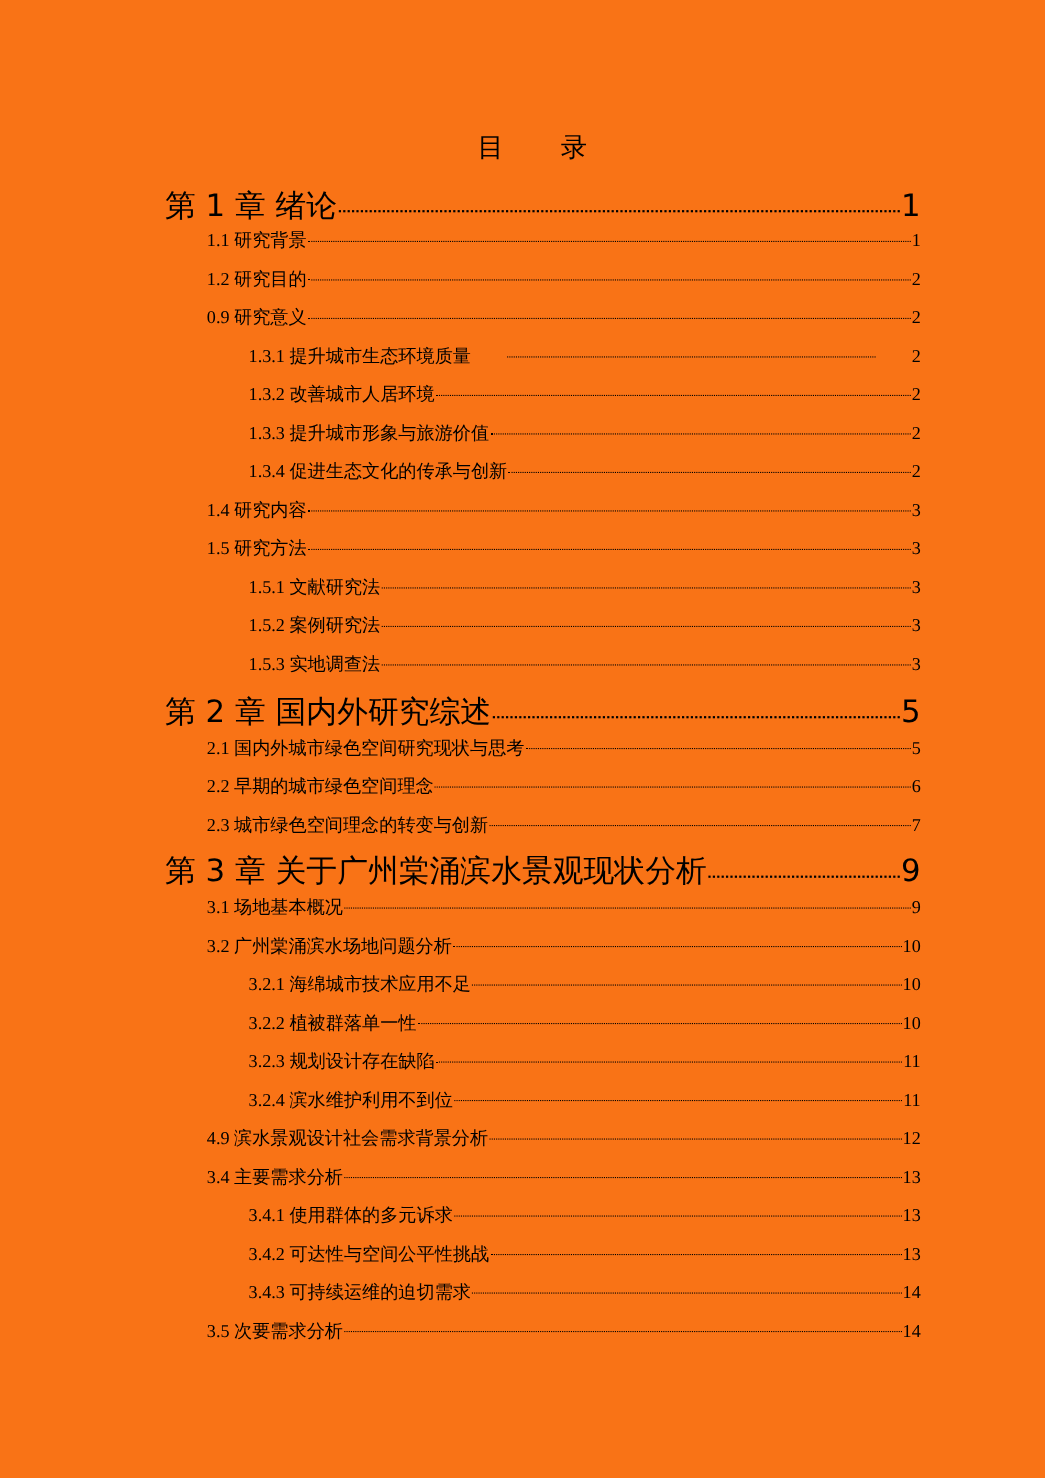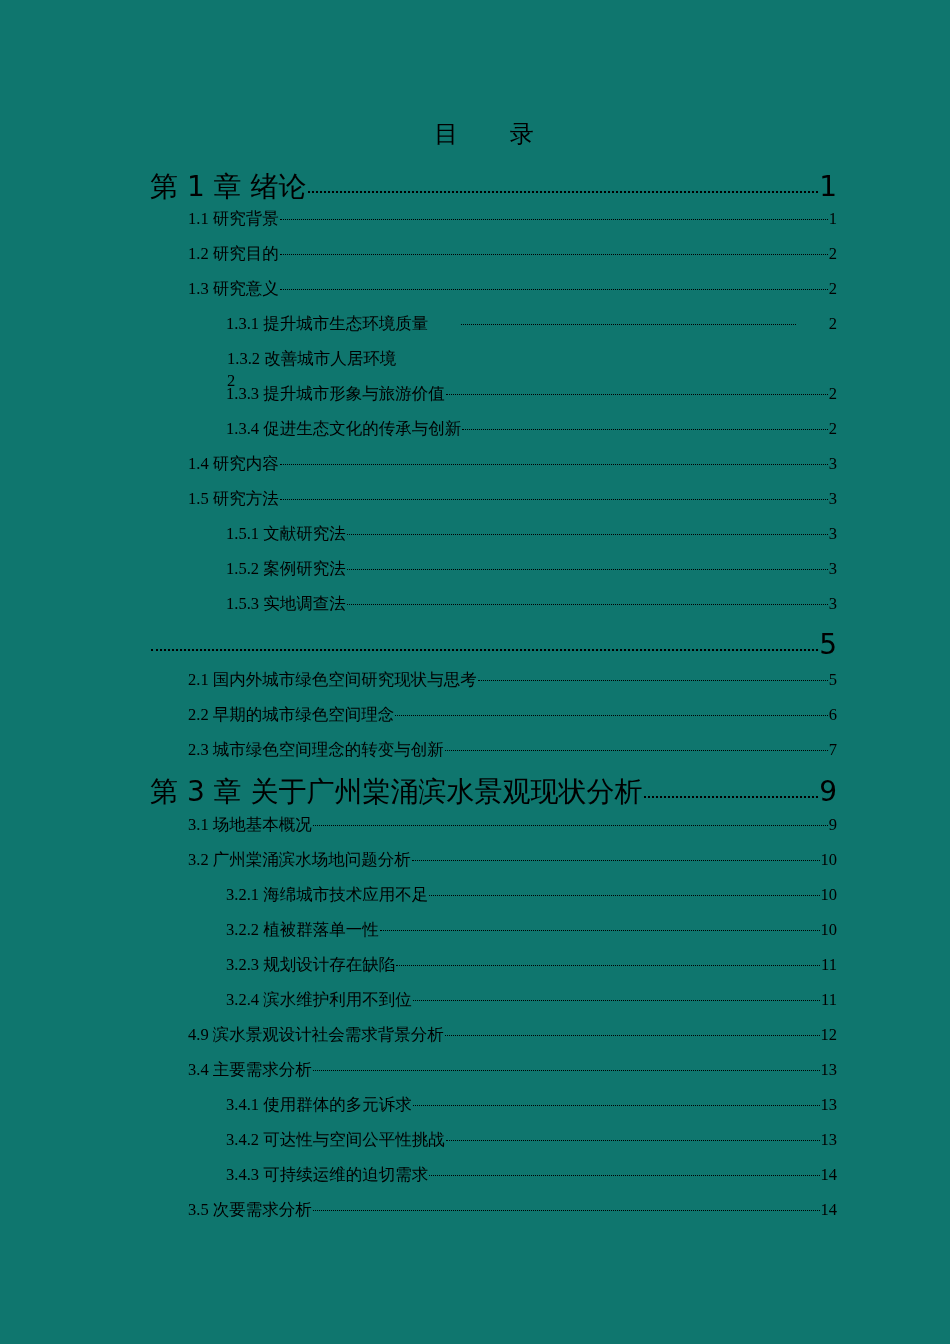--- a/index.html
+++ b/index.html
@@ -1,17 +1,17 @@
 <!DOCTYPE html>
 <html><head>
   <meta charset="utf-8">
   <style>
     html, body { margin: 0; padding: 0; background: #ffffff; }
     body { width: 950px; height: 1344px; position: relative; overflow: hidden; color: #000; }
-    .page { position: absolute; left: 0; top: 0; width: 950px; height: 1344px; background: #0f766e; }
+    .page { position: absolute; left: 0; top: 0; width: 950px; height: 1344px; background: #f97316; }
     .toc-title {
       position: absolute; left: 0; top: 118px; width: 990px; text-align: center;
       font-family: "DejaVu Sans", sans-serif; font-size: 24px; letter-spacing: 22px;
     }
     .toc { position: absolute; left: 0; top: 0; width: 950px; }
     .row {
       position: absolute; display: flex; align-items: baseline; white-space: nowrap;
       right: 113px;
     }
     .row .label { flex: 0 0 auto; }
@@ -41,30 +41,30 @@
         <span class="label">1.1 研究背景</span>
         <span class="dots"></span>
         <span class="page-num">1</span>
       </div>
       <div class="row lvl2" style="top: 243px;">
         <span class="label">1.2 研究目的</span>
         <span class="dots"></span>
         <span class="page-num">2</span>
       </div>
       <div class="row lvl2" style="top: 278px;">
-        <span class="label">1.3 研究意义</span>
+        <span class="label">0.9 研究意义</span>
         <span class="dots"></span>
         <span class="page-num">2</span>
       </div>
       <div class="row lvl3" style="top: 313px; gap: 32px;">
         <span class="label">1.3.1 提升城市生态环境质量</span>
         <span class="dots"></span>
         <span class="page-num">2</span>
       </div>
-      <div class="row lvl3" style="top: 348px; flex-direction: column;">
+      <div class="row lvl3" style="top: 348px;">
         <span class="label">1.3.2 改善城市人居环境</span>
         <span class="dots"></span>
         <span class="page-num">2</span>
       </div>
       <div class="row lvl3" style="top: 383px;">
         <span class="label">1.3.3 提升城市形象与旅游价值</span>
         <span class="dots"></span>
         <span class="page-num">2</span>
       </div>
       <div class="row lvl3" style="top: 418px;">
@@ -91,20 +91,21 @@
         <span class="label">1.5.2  案例研究法</span>
         <span class="dots"></span>
         <span class="page-num">3</span>
       </div>
       <div class="row lvl3" style="top: 593px;">
         <span class="label">1.5.3 实地调查法</span>
         <span class="dots"></span>
         <span class="page-num">3</span>
       </div>
       <div class="row lvl1" style="top: 628px;">
+        <span class="label">第 2 章  国内外研究综述</span>
         <span class="dots"></span>
         <span class="page-num">5</span>
       </div>
       <div class="row lvl2" style="top: 669px;">
         <span class="label">2.1 国内外城市绿色空间研究现状与思考</span>
         <span class="dots"></span>
         <span class="page-num">5</span>
       </div>
       <div class="row lvl2" style="top: 704px;">
         <span class="label">2.2 早期的城市绿色空间理念</span>

